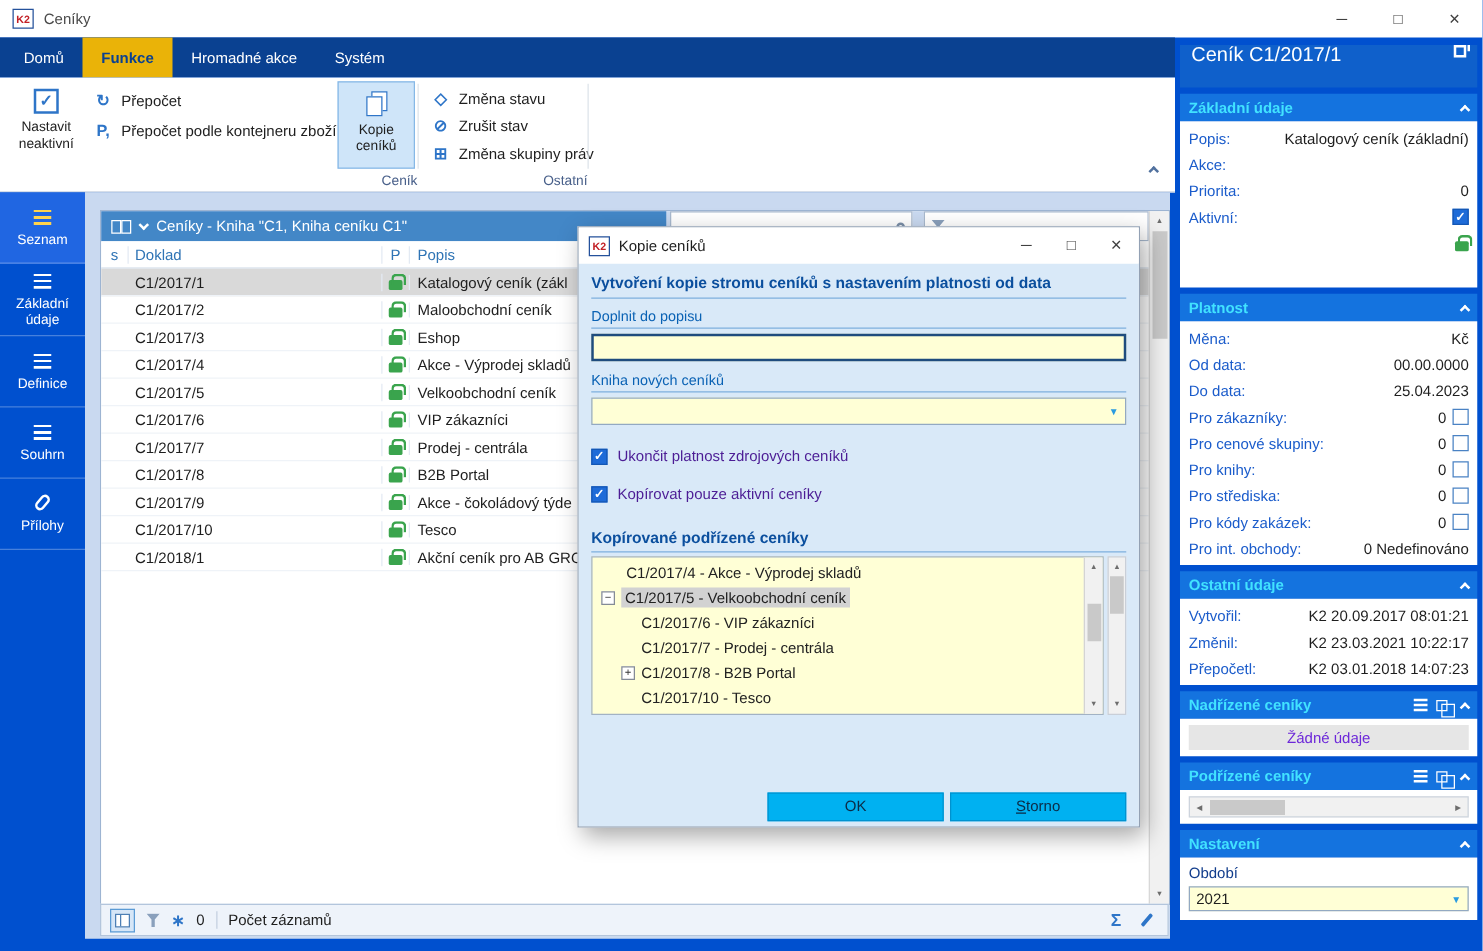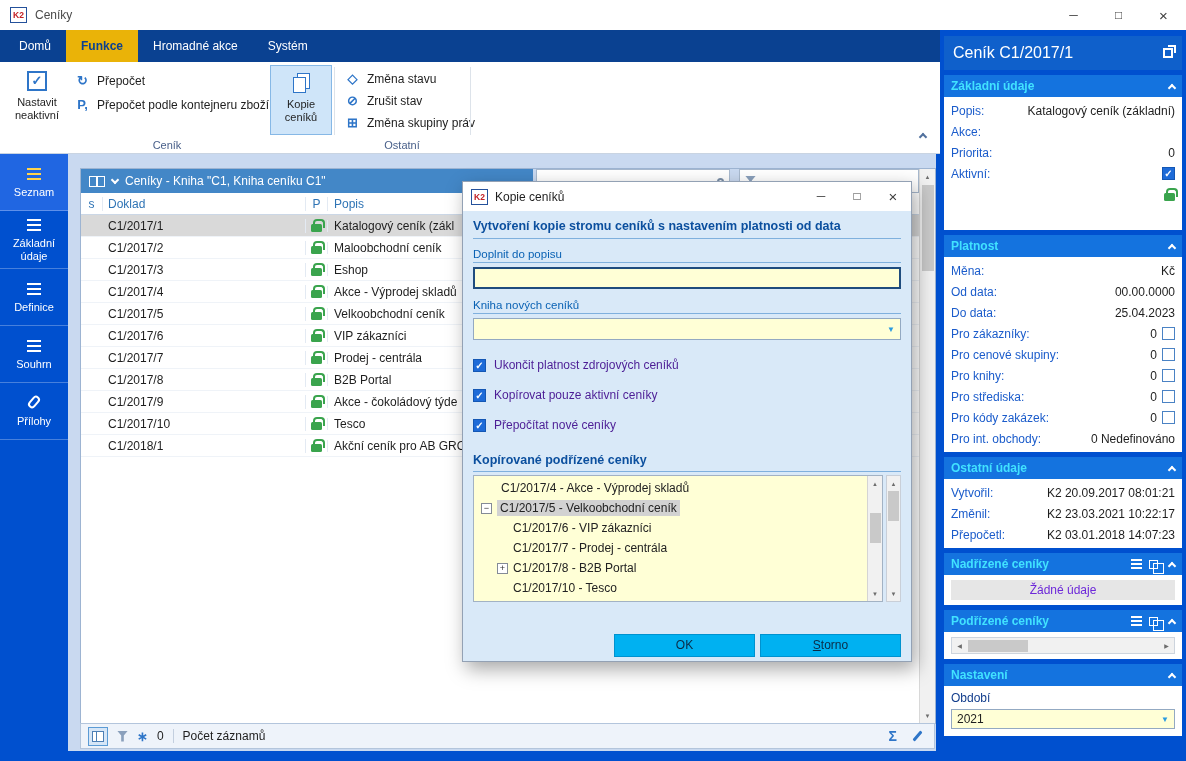--- a/index.html
+++ b/index.html
@@ -16,21 +16,21 @@
 .tabs{position:absolute;left:0;top:30px;width:940px;height:32px;background:#0a4191;display:flex;align-items:stretch;padding-left:4px}
 .tab{display:flex;align-items:center;padding:0 15px;color:#fff}
 .tab.active{background:#eab308;color:#0a4191;font-weight:bold}
 
 .ribbon{position:absolute;left:0;top:62px;width:940px;height:92px;background:#fff;border-bottom:1px solid #c9d4e2}
 .rsep{position:absolute;top:5px;bottom:18px;width:1px;background:#dde3ea}
 .bigbtn{position:absolute;top:3px;width:62px;height:70px;display:flex;flex-direction:column;align-items:center;gap:5px;padding-top:6px;text-align:center;font-size:11px;line-height:1.15}
 .bigbtn.sel{background:#cfe5f9;border:1px solid #86b8e6}
 .smbtn{position:absolute;display:flex;align-items:center;gap:6px;height:21px;padding:0 4px}
 .smico{width:17px;display:flex;justify-content:center;color:#2e75c8;font-size:13px;flex:none;font-weight:bold}
-.rgl{position:absolute;bottom:2px;font-size:11px;color:#49608a;text-align:center}
+.rgl{position:absolute;bottom:2px;font-size:11px;color:#49608a;text-align:right}
 .ribchev{position:absolute;right:14px;bottom:10px;color:#51719e}
 .cv{width:6px;height:6px;border-right:2px solid currentColor;border-bottom:2px solid currentColor;display:inline-block;flex:none}
 .cv.down{transform:rotate(45deg);margin-top:-3px}
 .cv.up{transform:rotate(-135deg);margin-top:4px}
 .big-cbx{width:20px;height:20px;border:2px solid #2e75c8;display:flex;align-items:center;justify-content:center;flex:none}
 .big-cbx::after{content:"✓";color:#2e75c8;font-weight:bold;font-size:13px}
 .ic-copy{position:relative;width:17px;height:20px;margin-top:1px;flex:none}
 .ic-copy::before{content:"";position:absolute;right:0;top:0;width:11px;height:14px;border:1.5px solid #2e75c8;background:#fff}
 .ic-copy::after{content:"";position:absolute;left:0;bottom:0;width:11px;height:14px;border:1.5px solid #2e75c8;background:#fff}
 
@@ -76,21 +76,21 @@
 .panes{width:12px;height:11px;border:1px solid #4d7fb5;background:#fff;position:relative}
 .panes::before{content:"";position:absolute;left:3px;top:0;bottom:0;width:1px;background:#4d7fb5}
 .ast{color:#2e75c8;font-weight:bold;font-size:13px}
 .vline{width:1px;height:14px;background:#c3cfdf}
 .sum{color:#2e75c8;font-weight:bold;font-size:14px}
 .pencil{width:12px;height:13px;position:relative}
 .pencil::after{content:"";position:absolute;left:5px;top:0;width:3px;height:12px;background:#2e75c8;transform:rotate(40deg);border-radius:1px}
 .sright{margin-left:auto;display:flex;align-items:center;gap:14px;padding-right:4px}
 
 .rpanel{position:absolute;left:944px;top:36px;width:238px;height:719px;display:flex;flex-direction:column;gap:5px;overflow:hidden}
-.ptitle{height:34px;background:#0f60cb;color:#fff;font-size:16px;display:flex;align-items:center;padding:0 9px;flex:none}
+.ptitle{height:34px;background:#0f60cb;color:#fff;font-size:16px;display:flex;align-items:flex-start;padding:0 9px;flex:none}
 .ext{width:10px;height:10px;border:2px solid #fff;margin-left:auto;position:relative;flex:none}
 .ext::after{content:"";position:absolute;right:-5px;top:-5px;width:6px;height:6px;border-top:2px solid #fff;border-right:2px solid #fff}
 .sec{flex:none;display:flex;flex-direction:column}
 .sech{height:22px;background:#1473df;color:#41e2ff;font-weight:bold;display:flex;align-items:center;padding:0 7px;gap:7px;flex:none}
 .sech .cv{color:#fff}
 .mla{margin-left:auto}
 .secb{background:#fff;padding:3px 7px}
 .prow{height:21px;display:flex;align-items:center;gap:5px}
 .plbl{color:#1b5ccb;white-space:nowrap}
 .pval{margin-left:auto;white-space:nowrap}
@@ -550,24 +550,20 @@
     </div>
 
     <div class="cbrow">
       <span class="cb on"></span>
       <span class="cbl">Ukončit platnost zdrojových ceníků</span>
     </div>
     <div class="cbrow">
       <span class="cb on"></span>
       <span class="cbl">Kopírovat pouze aktivní ceníky</span>
     </div>
-    <div class="cbrow">
-      <span class="cb on"></span>
-      <span class="cbl">Přepočítat nové ceníky</span>
-    </div>
 
     <div class="dhead2">Kopírované podřízené ceníky</div>
 
     <div class="treearea">
       <div class="tree">
         <div class="trows">
           <div class="trw ind1">
               <span>C1/2017/4 - Akce - Výprodej skladů</span>
             </div>
           <div class="trw ind0">

